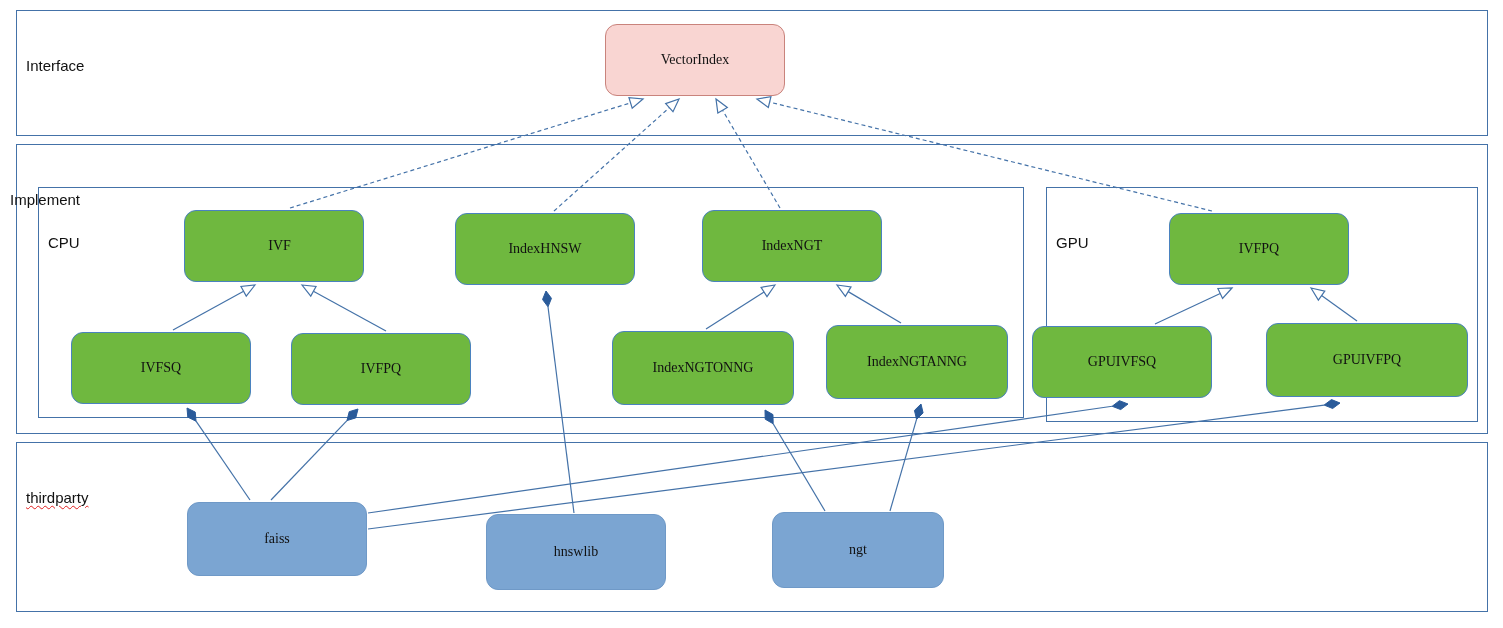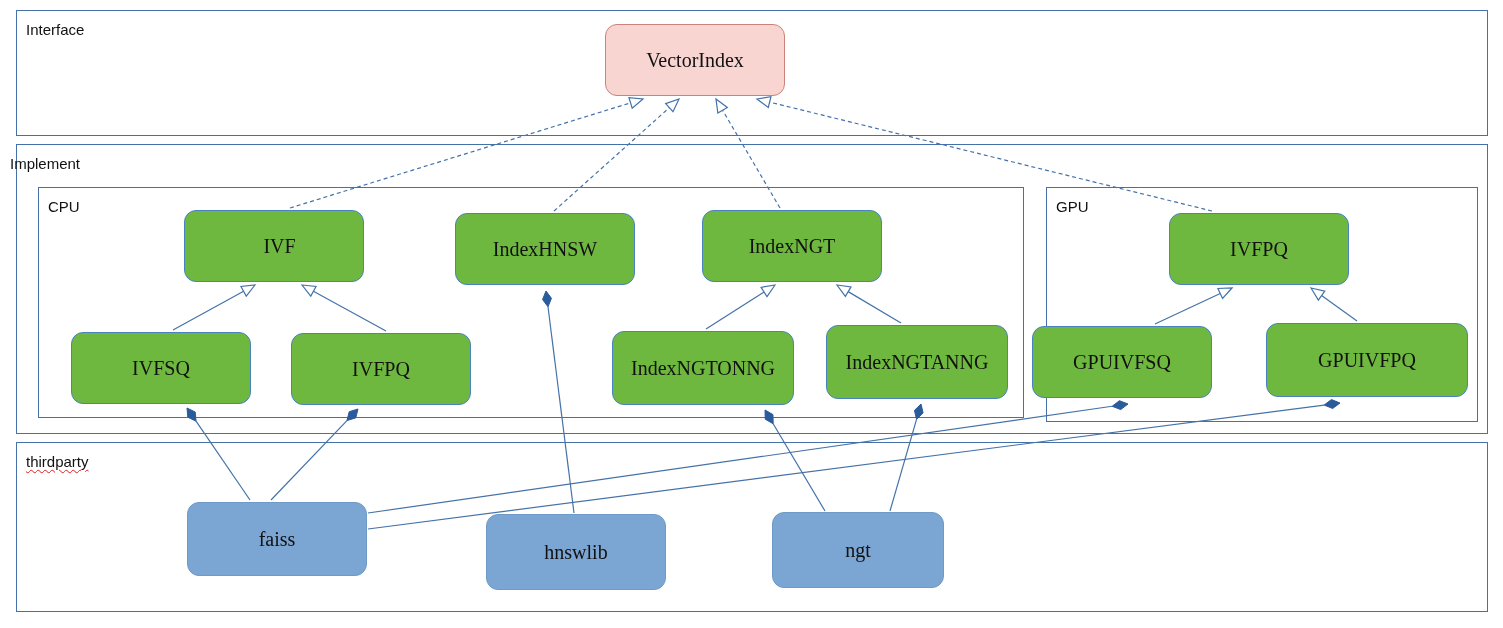--- a/index.html
+++ b/index.html
@@ -24,39 +24,40 @@
     border: 1px solid #4472a8;
     background: transparent;
   }
   .group-label {
     position: absolute;
     font-family: "Liberation Sans", sans-serif;
     font-size: 15px;
     color: #111111;
     white-space: nowrap;
     line-height: 1;
+    margin-top: 36px;
   }
   .group-label.misspelled {
     text-decoration: underline;
     text-decoration-color: #e02020;
     text-decoration-style: wavy;
     text-decoration-thickness: 1px;
     text-underline-offset: 2px;
   }
   
   .node {
     position: absolute;
     box-sizing: border-box;
     border-radius: 12px;
     border: 1px solid #3a6ea8;
     display: flex;
     align-items: center;
     justify-content: center;
     font-family: "Liberation Serif", serif;
-    font-size: 20px;
+    font-size: 14px;
     color: #111111;
     white-space: nowrap;
     z-index: 3;
   }
   .node.interface  { background: #f9d5d2; border-color: #c9837c; }
   .node.impl       { background: #6fb83f; border-color: #4a82bf; }
   .node.third      { background: #7ba5d2; border-color: #6f99c7; }
   
   #edges {
     position: absolute;

